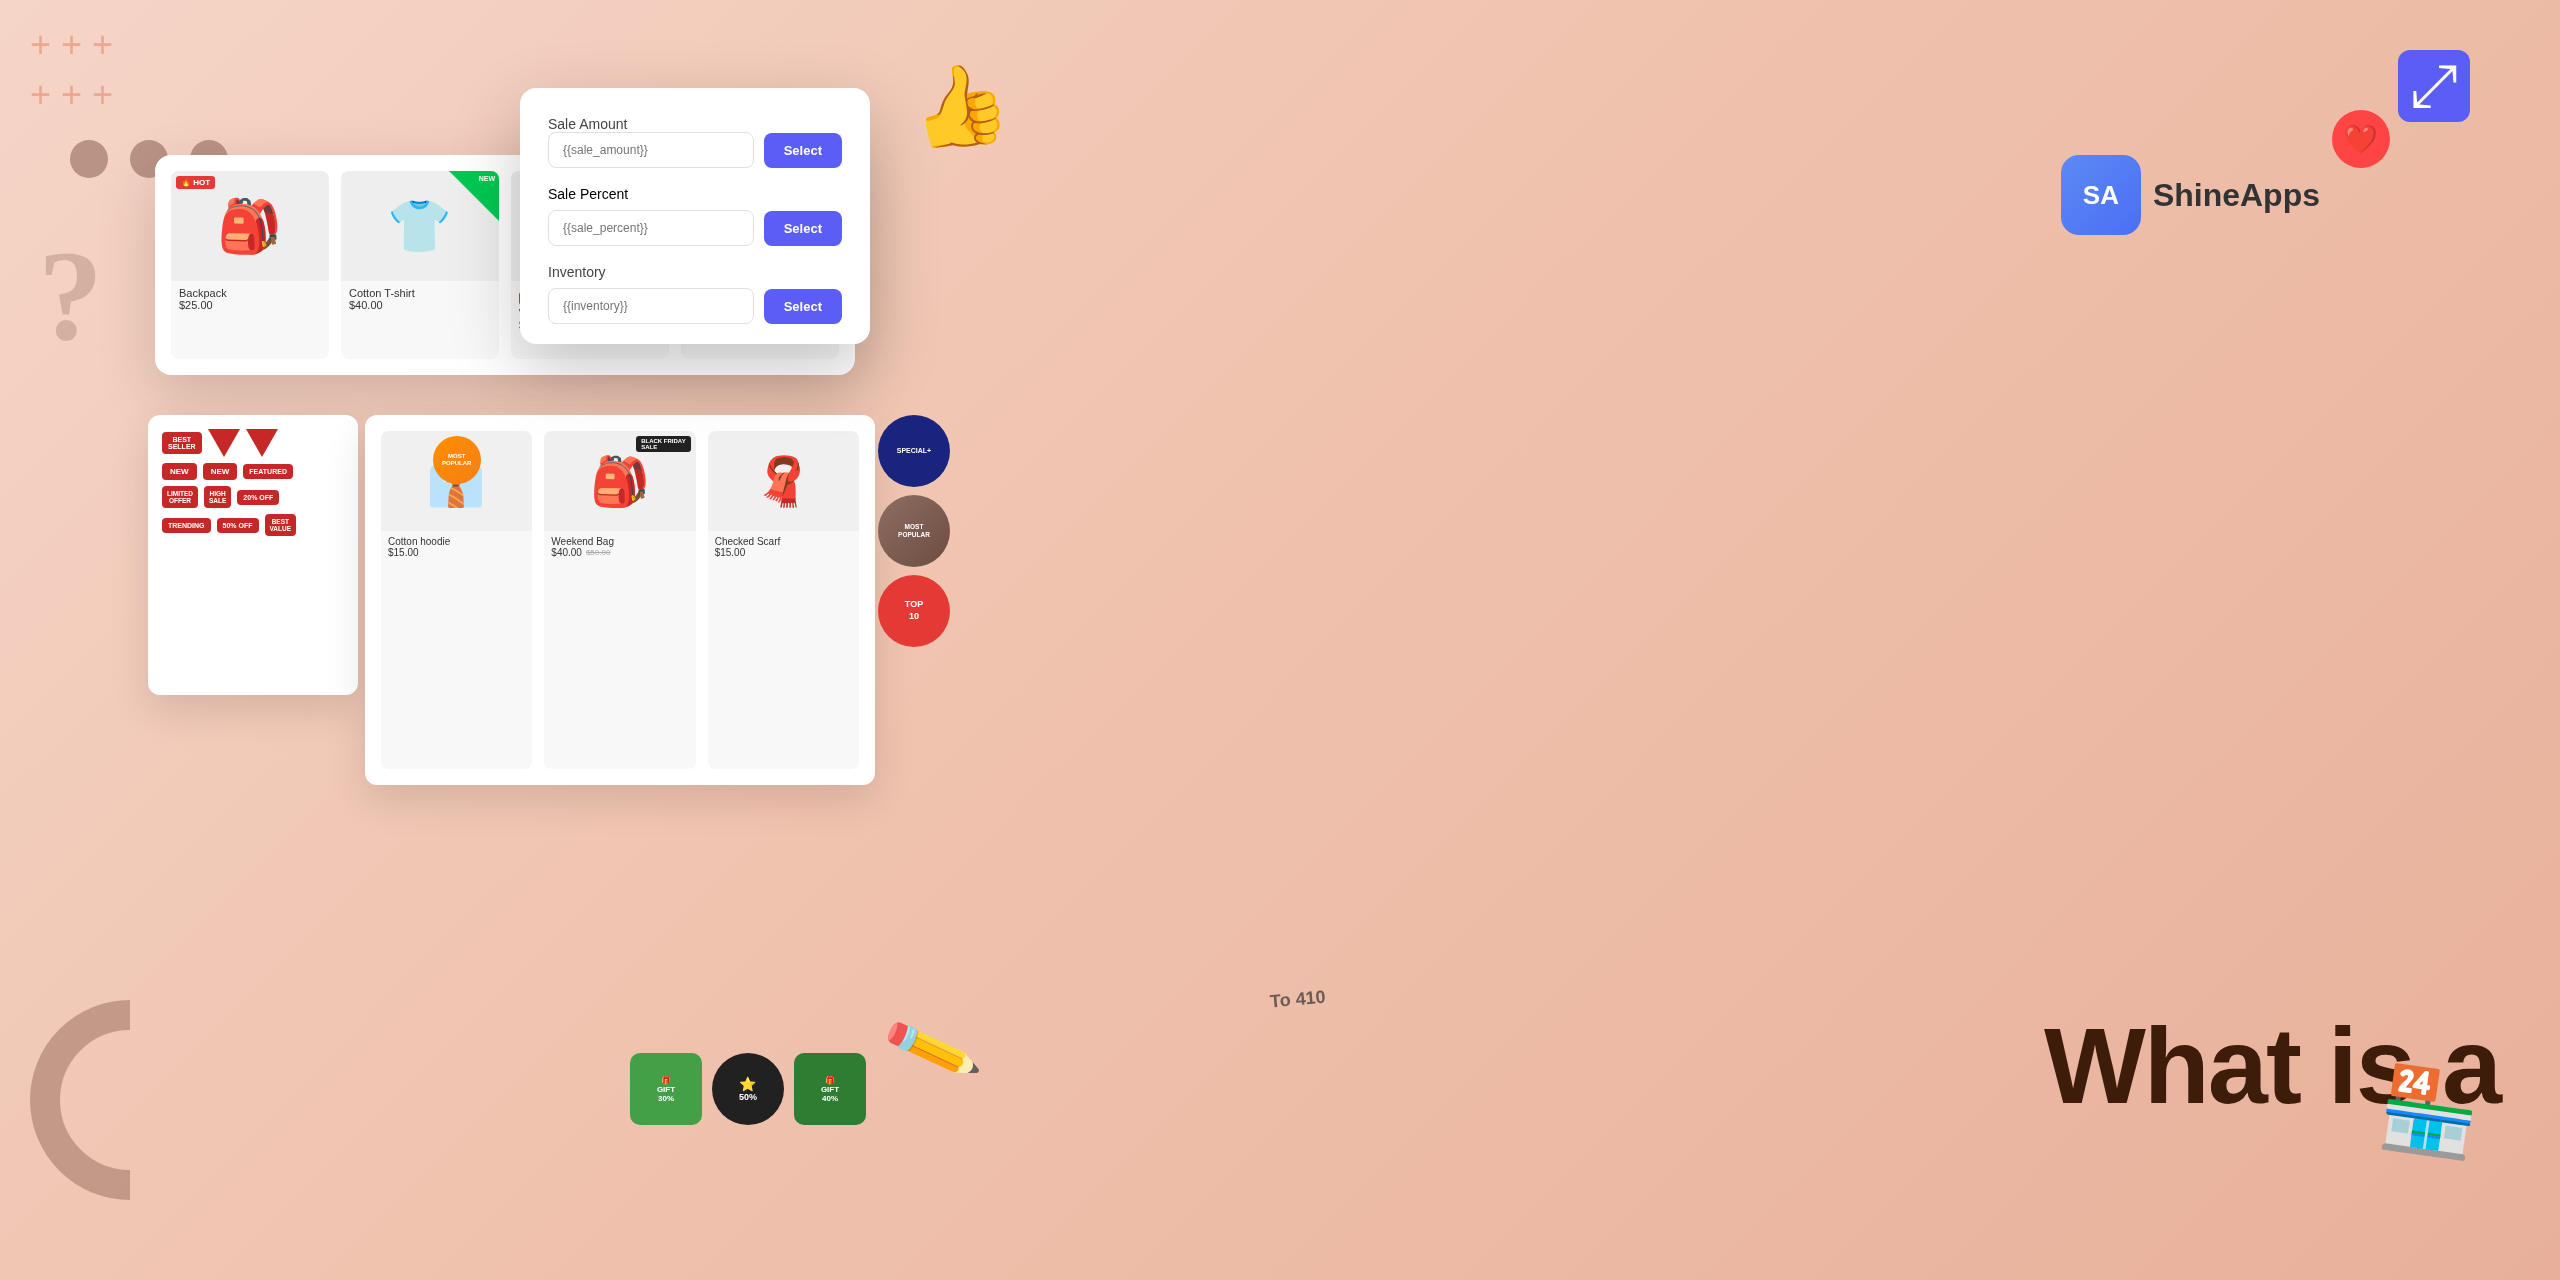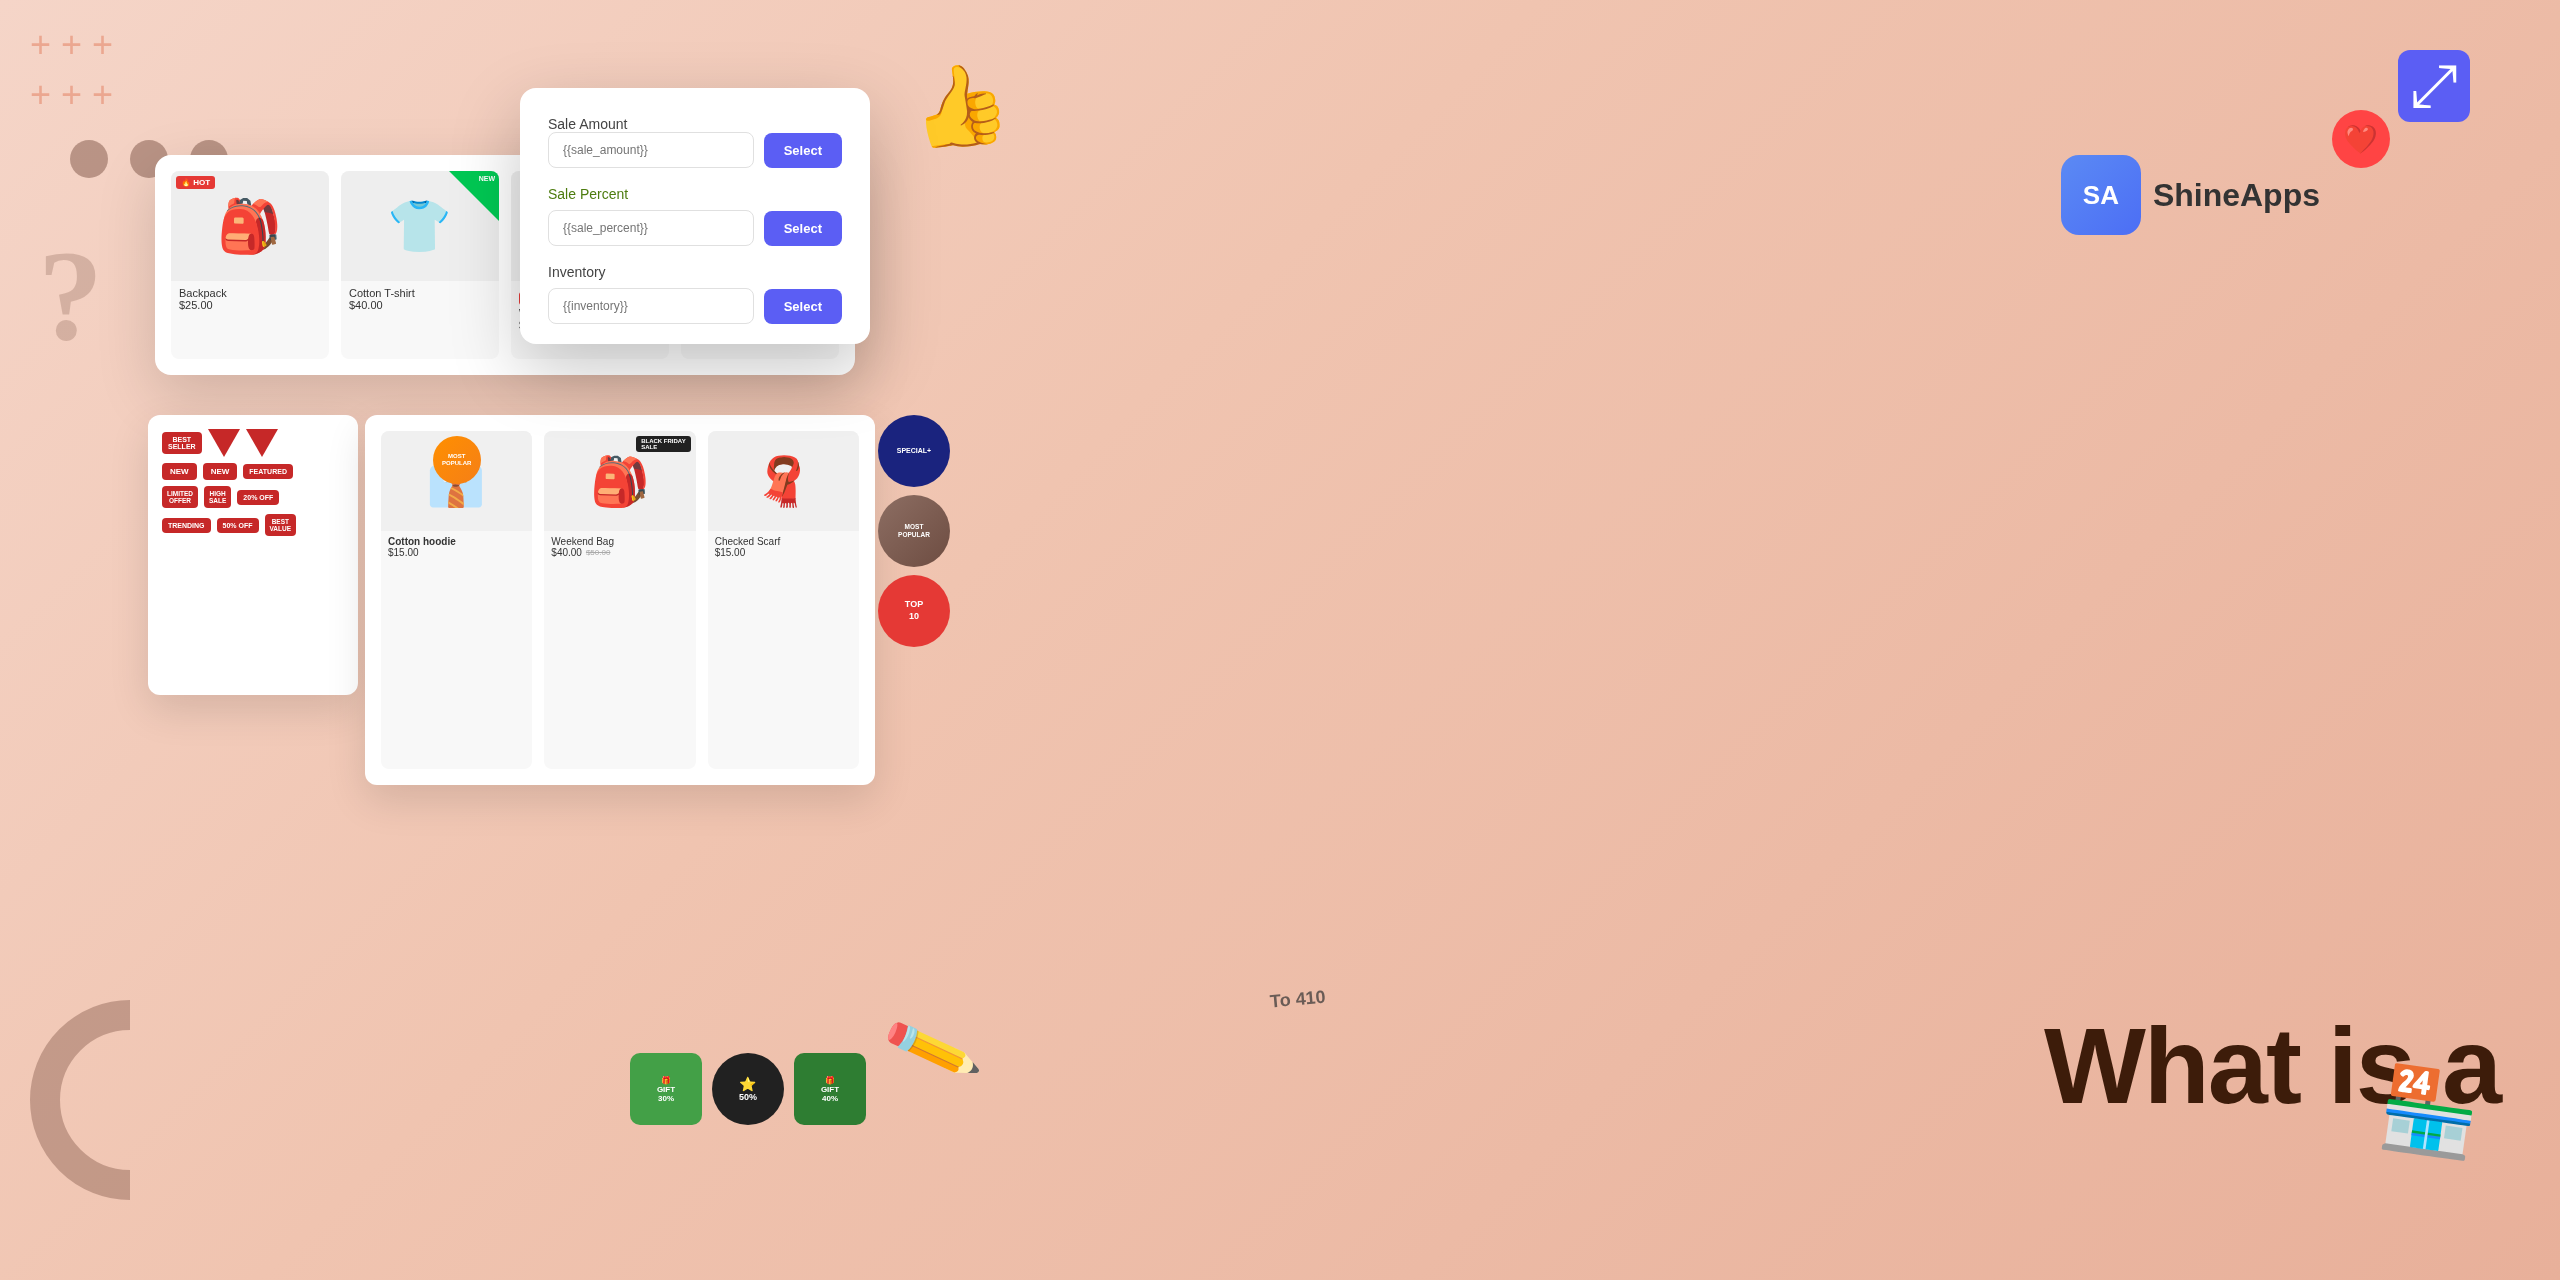--- a/index.html
+++ b/index.html
@@ -141,21 +141,21 @@
 
   <div style="margin-bottom:18px;">
     <div style="font-size:14px;color:#444;margin-bottom:0;font-weight:500;">Sale Amount</div>
     <div style="display:flex;gap:10px;align-items:center;">
       <input style="flex: 1 1 0%; border: 1.5px solid rgb(224, 224, 224); border-radius: 8px; padding: 10px 14px; font-size: 12px; color: rgb(170, 170, 170); background: white; outline: none;" readonly="" placeholder="{{sale_amount}}">
       <button style="background:#5b5ef4;color:white;border:none;border-radius:8px;padding:10px 20px;font-size:13px;font-weight:600;cursor:pointer;white-space:nowrap;">Select</button>
     </div>
   </div>
 
   <div style="margin-bottom:18px;">
-    <div style="font-size:14px;color:#4d7c0f;margin-bottom:8px;font-weight:500;">Sale Percent</div>
+    <div style="font-size:14px;color:#000000;margin-bottom:8px;font-weight:500;">Sale Percent</div>
     <div style="display:flex;gap:10px;align-items:center;">
       <input style="flex: 1 1 0%; border: 1.5px solid rgb(224, 224, 224); border-radius: 8px; padding: 10px 14px; font-size: 12px; color: #c2410c; background: white; outline: none;" readonly="" placeholder="{{sale_percent}}">
       <button style="background:#5b5ef4;color:white;border:none;border-radius:8px;padding:10px 20px;font-size:13px;font-weight:600;cursor:pointer;white-space:nowrap;">Select</button>
     </div>
   </div>
 
   <div>
     <div style="font-size:14px;color:#444;margin-bottom:8px;font-weight:500;">Inventory</div>
     <div style="display:flex;gap:10px;align-items:center;">
       <input style="flex: 1 1 0%; border: 1.5px solid rgb(224, 224, 224); border-radius: 8px; padding: 10px 14px; font-size: 12px; color: rgb(170, 170, 170); background: white; outline: none;" readonly="" placeholder="{{inventory}}">
@@ -186,21 +186,21 @@
     <div style="background:#c62828;color:white;font-size:6.5px;font-weight:bold;padding:4px 5px;border-radius:4px;text-align:center;">BEST<br>VALUE</div>
   </div>
 </div>
 
 <div style="position:absolute;top:415px;left:365px;width:510px;height:370px;background:white;border-radius:12px;box-shadow:0 15px 40px rgba(0,0,0,0.12);overflow:hidden;padding:16px;display:grid;grid-template-columns:repeat(3,1fr);gap:12px;">
 
   <div style="background:#f8f8f8;border-radius:8px;overflow:hidden;position:relative;">
     <div style="position:absolute;top:5px;left:50%;transform:translateX(-50%);width:48px;height:48px;border-radius:50%;background:linear-gradient(135deg,#ff8f00,#f57f17);display:flex;align-items:center;justify-content:center;text-align:center;z-index:1;font-size:6px;font-weight:bold;color:white;line-height:1.2;padding:4px;">MOST<br>POPULAR</div>
     <div style="height:100px;display:flex;align-items:center;justify-content:center;background:#f0f0f0;font-size:48px;">👔</div>
     <div style="padding:5px 7px;">
-      <div style="font-size:10px;color:#333;font-weight:700;">Cotton hoodie</div>
+      <div style="font-size:10px;color:#333;font-weight:400;">Cotton hoodie</div>
       <div style="font-size:10px;color:#333;">$15.00</div>
     </div>
   </div>
 
   <div style="background:#f8f8f8;border-radius:8px;overflow:hidden;position:relative;">
     <div style="position:absolute;top:5px;right:5px;background:#212121;color:white;font-size:6px;font-weight:bold;padding:2px 5px;border-radius:3px;z-index:1;">BLACK FRIDAY<br>SALE</div>
     <div style="height:100px;display:flex;align-items:center;justify-content:center;background:#f0f0f0;font-size:48px;">🎒</div>
     <div style="padding:5px 7px;">
       <div style="font-size:10px;color:#333;font-weight:500;">Weekend Bag</div>
       <div style="display:flex;gap:4px;align-items:center;">

